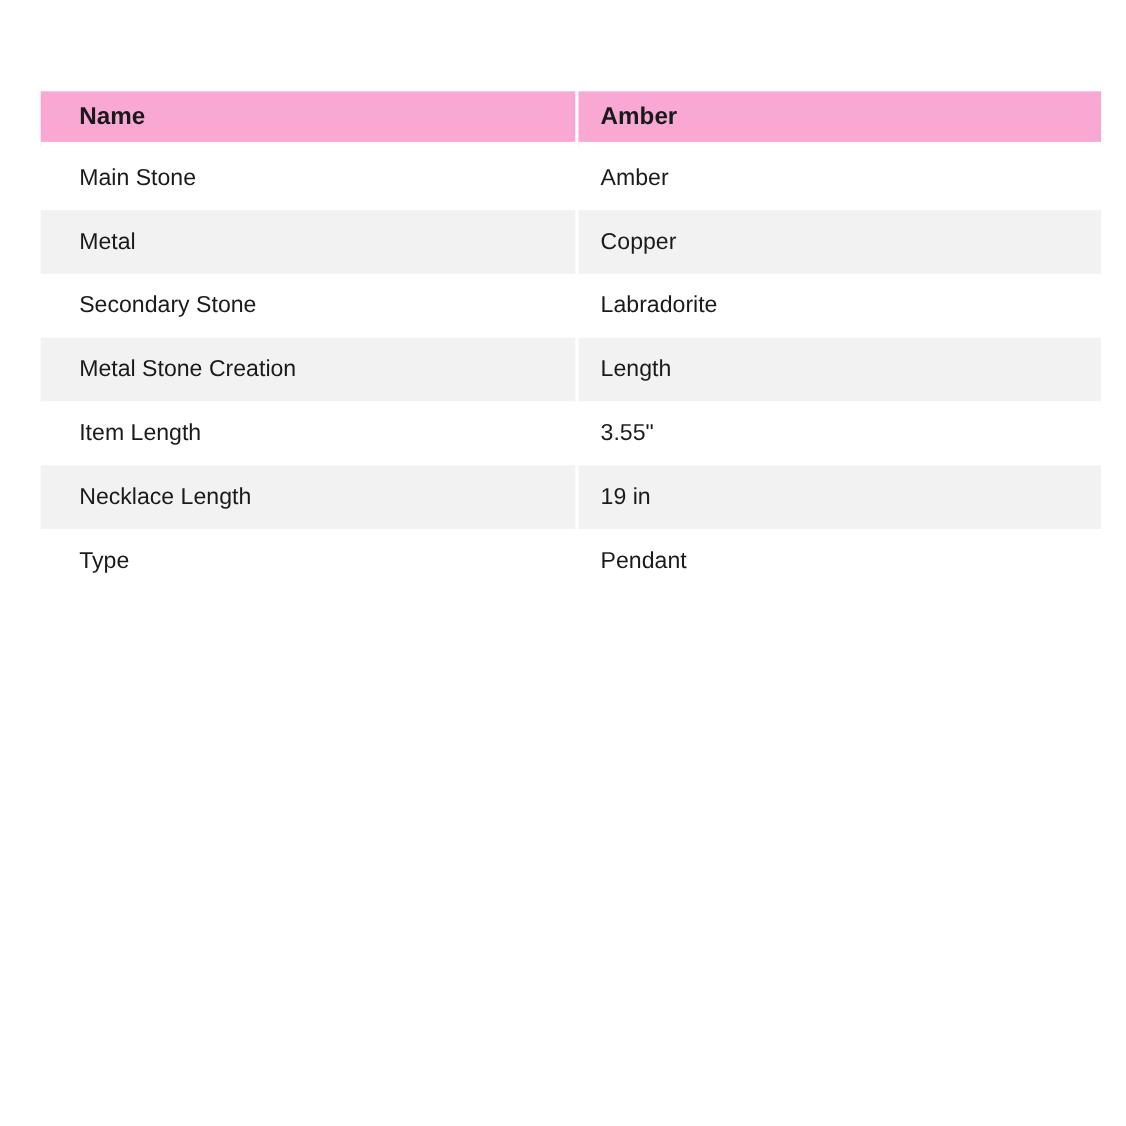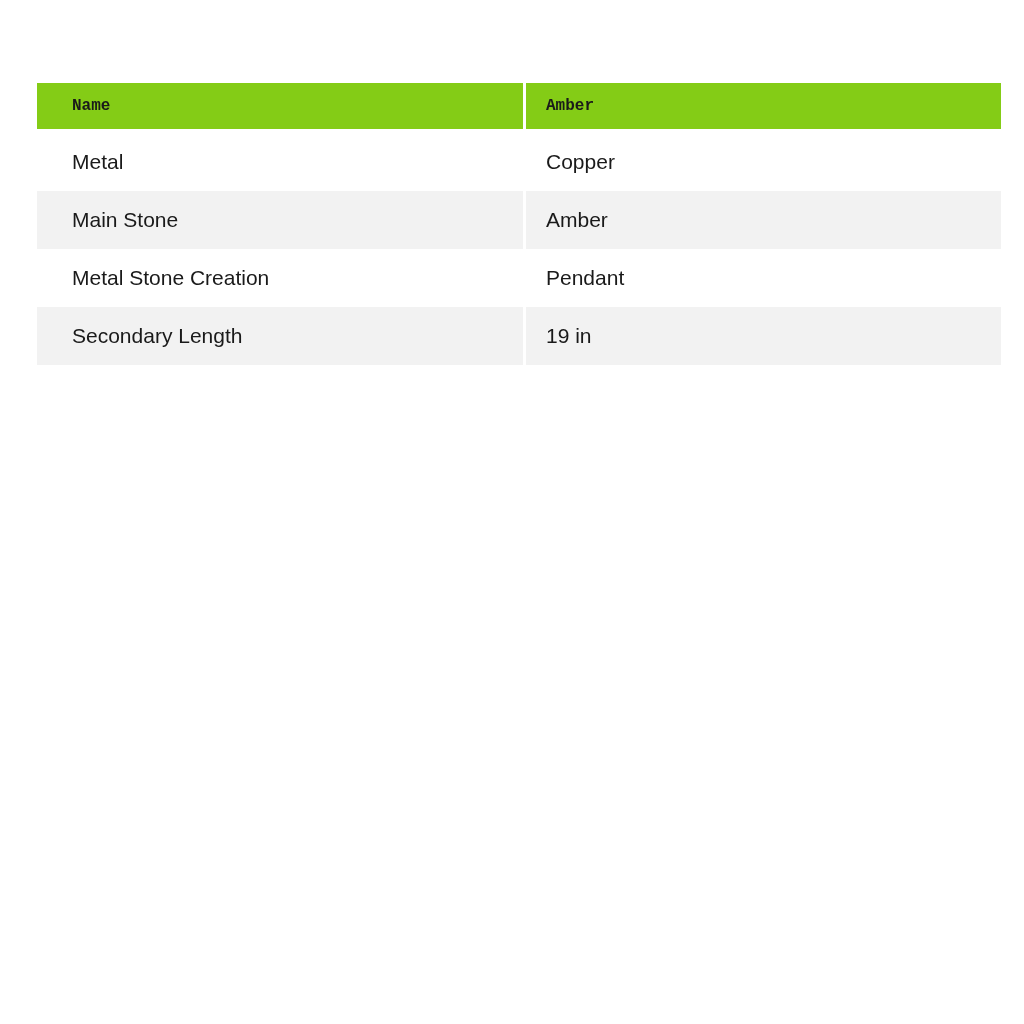--- a/index.html
+++ b/index.html
@@ -40,25 +40,24 @@
   
   col.c-name  { width: 489px; }
   col.c-value { width: 475px; }
   table.attr-table th:first-child,
   table.attr-table td:first-child {
     border-right: 3px solid #ffffff;
     padding-left: 35px;
   }
   thead th {
     height: 50px;
-    background: #84cc16;
+    background: #f9a8d4;
     font-weight: 600;
-    font-size: 16px;
+    font-size: 22px;
     border-bottom: 4px solid #ffffff;
-    font-family: Liberation Mono, monospace;
   }
   tbody td {
     height: 58px;
     font-weight: 400;
   }
   tbody tr:nth-child(odd) td  { background: #ffffff; }
   tbody tr:nth-child(even) td { background: #f2f2f2; }
 </style>
 </head>
 <body>
@@ -70,30 +69,42 @@
       <col class="c-value">
     </colgroup>
     <thead>
       <tr>
         <th>Name</th>
         <th>Amber</th>
       </tr>
     </thead>
     <tbody>
       <tr>
+        <td>Main Stone</td>
+        <td>Amber</td>
+      </tr>
+      <tr>
         <td>Metal</td>
         <td>Copper</td>
       </tr>
       <tr>
-        <td>Main Stone</td>
-        <td>Amber</td>
+        <td>Secondary Stone</td>
+        <td>Labradorite</td>
       </tr>
       <tr>
         <td>Metal Stone Creation</td>
-        <td>Pendant</td>
+        <td>Length</td>
       </tr>
       <tr>
-        <td>Secondary Length</td>
+        <td>Item Length</td>
+        <td>3.55"</td>
+      </tr>
+      <tr>
+        <td>Necklace Length</td>
         <td>19 in</td>
+      </tr>
+      <tr>
+        <td>Type</td>
+        <td>Pendant</td>
       </tr>
     </tbody>
   </table>
 </div>
 
 </body></html>

